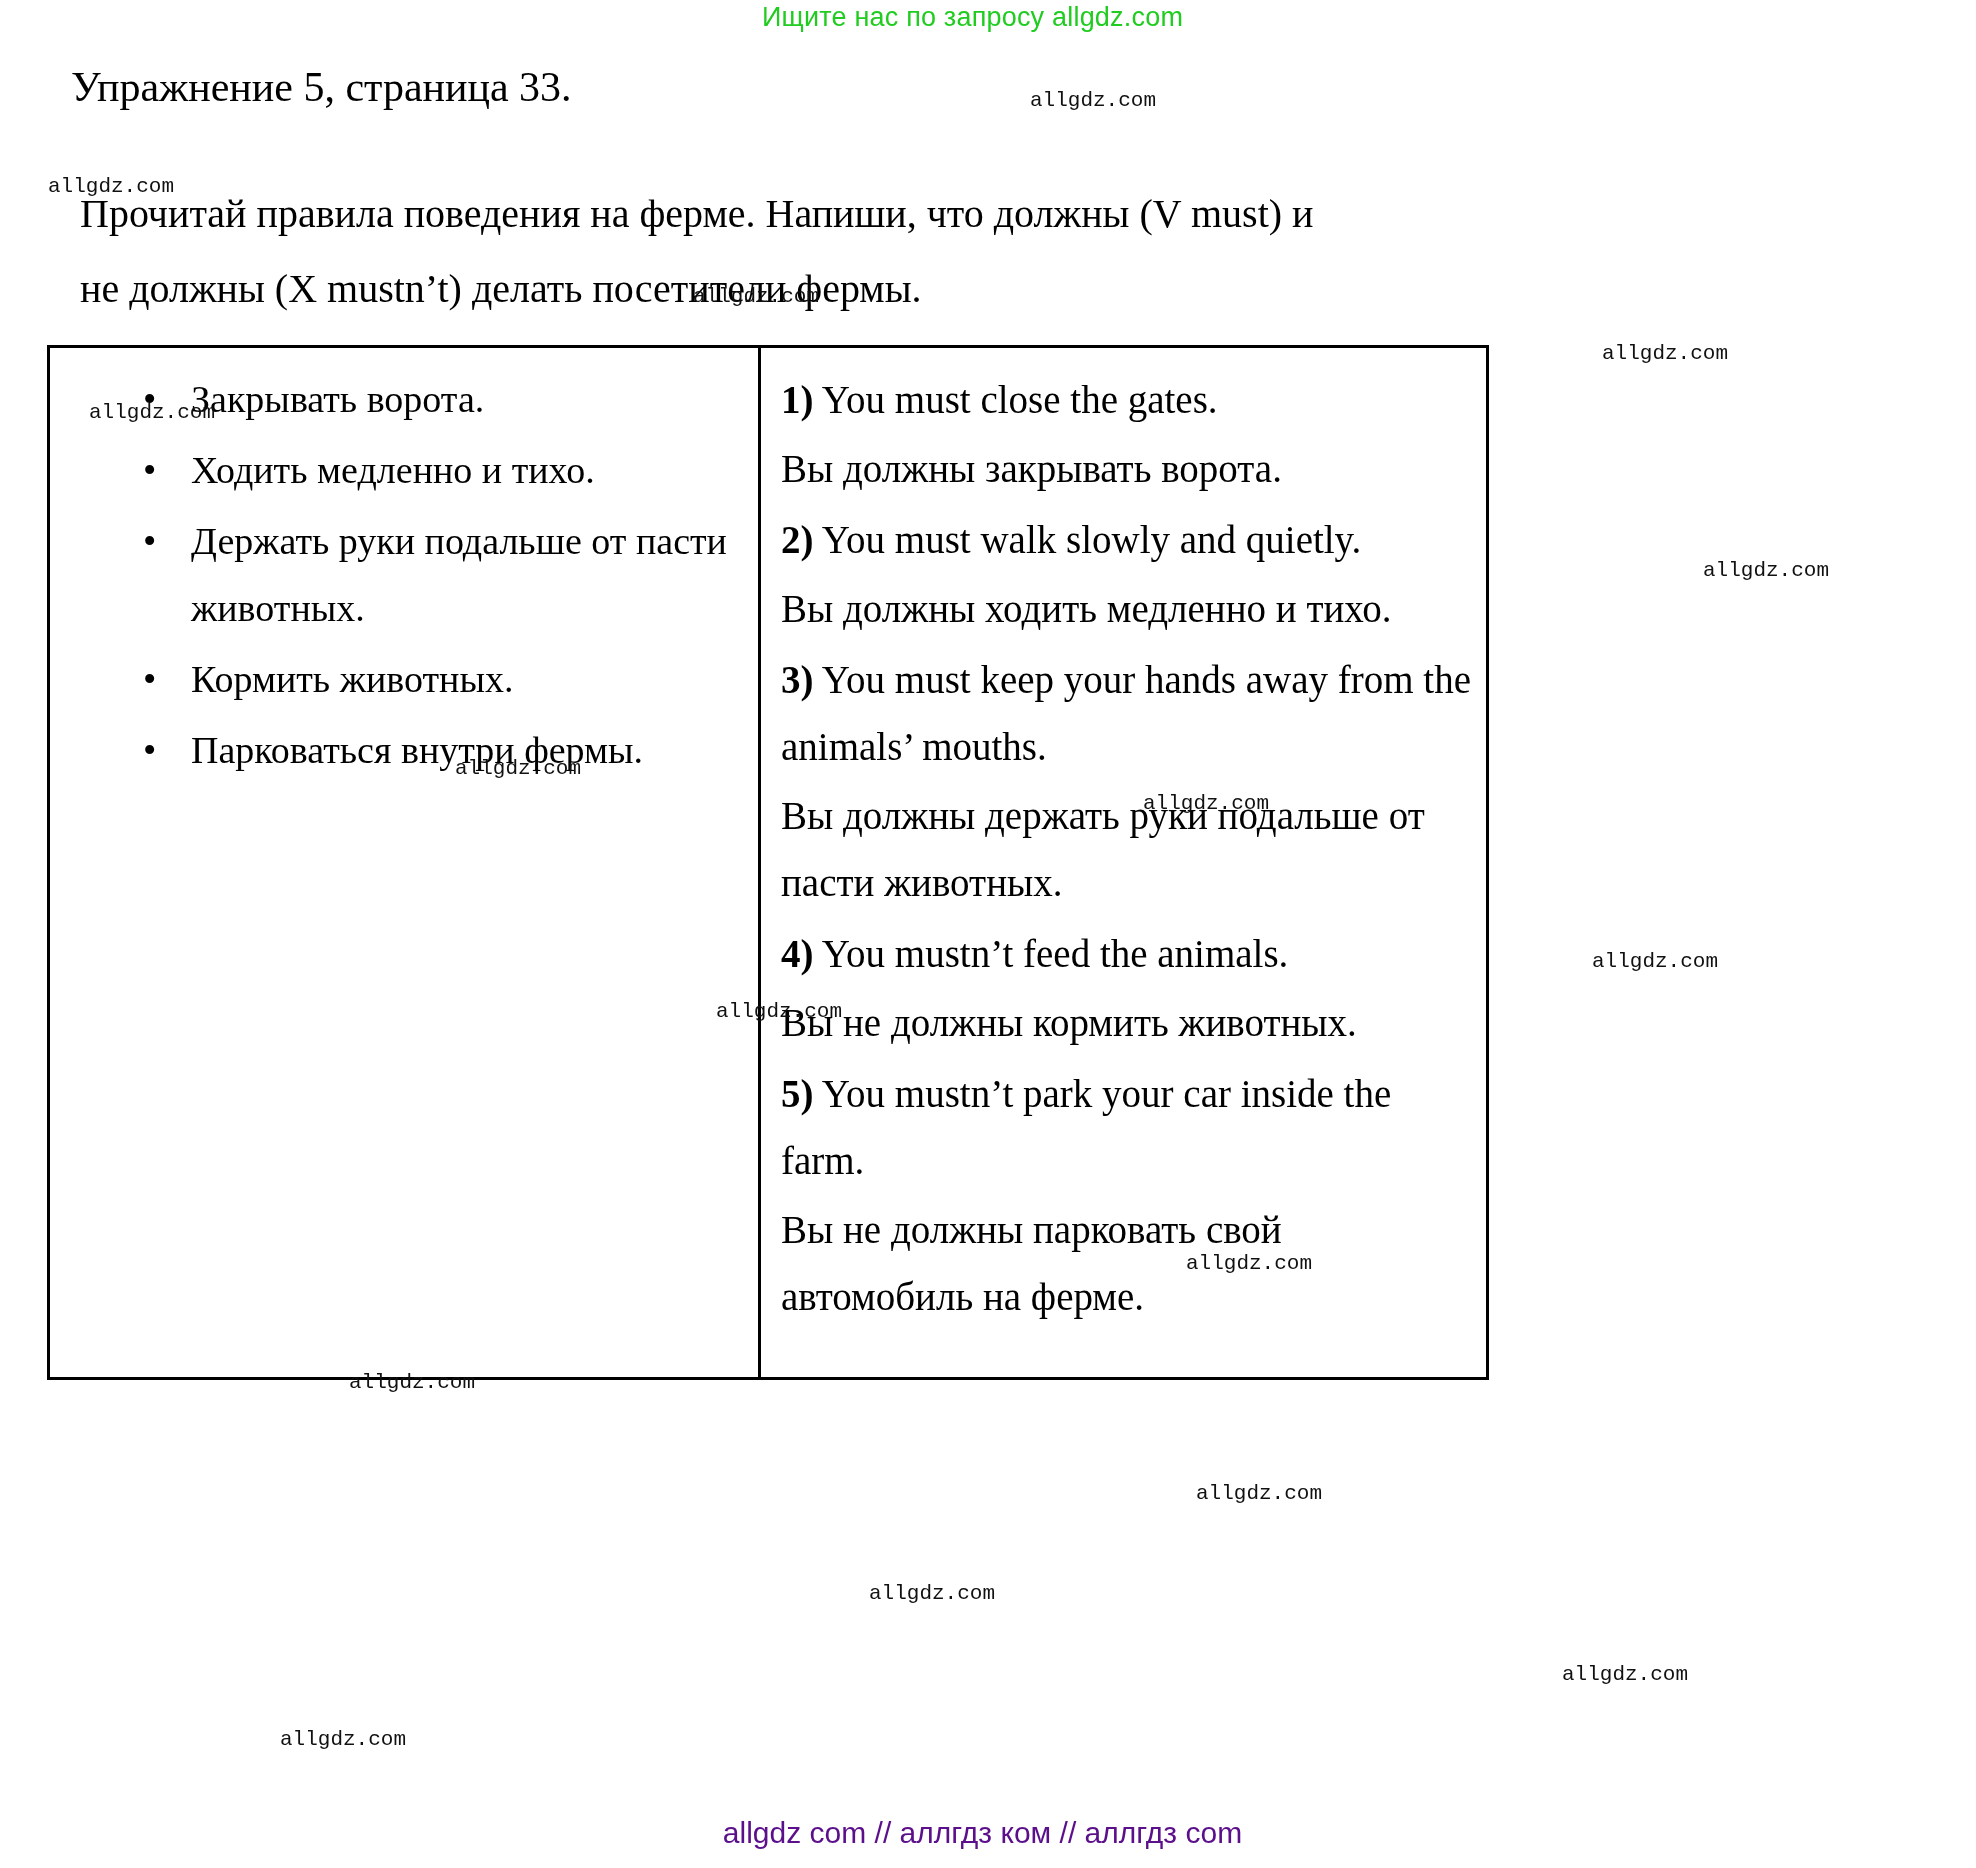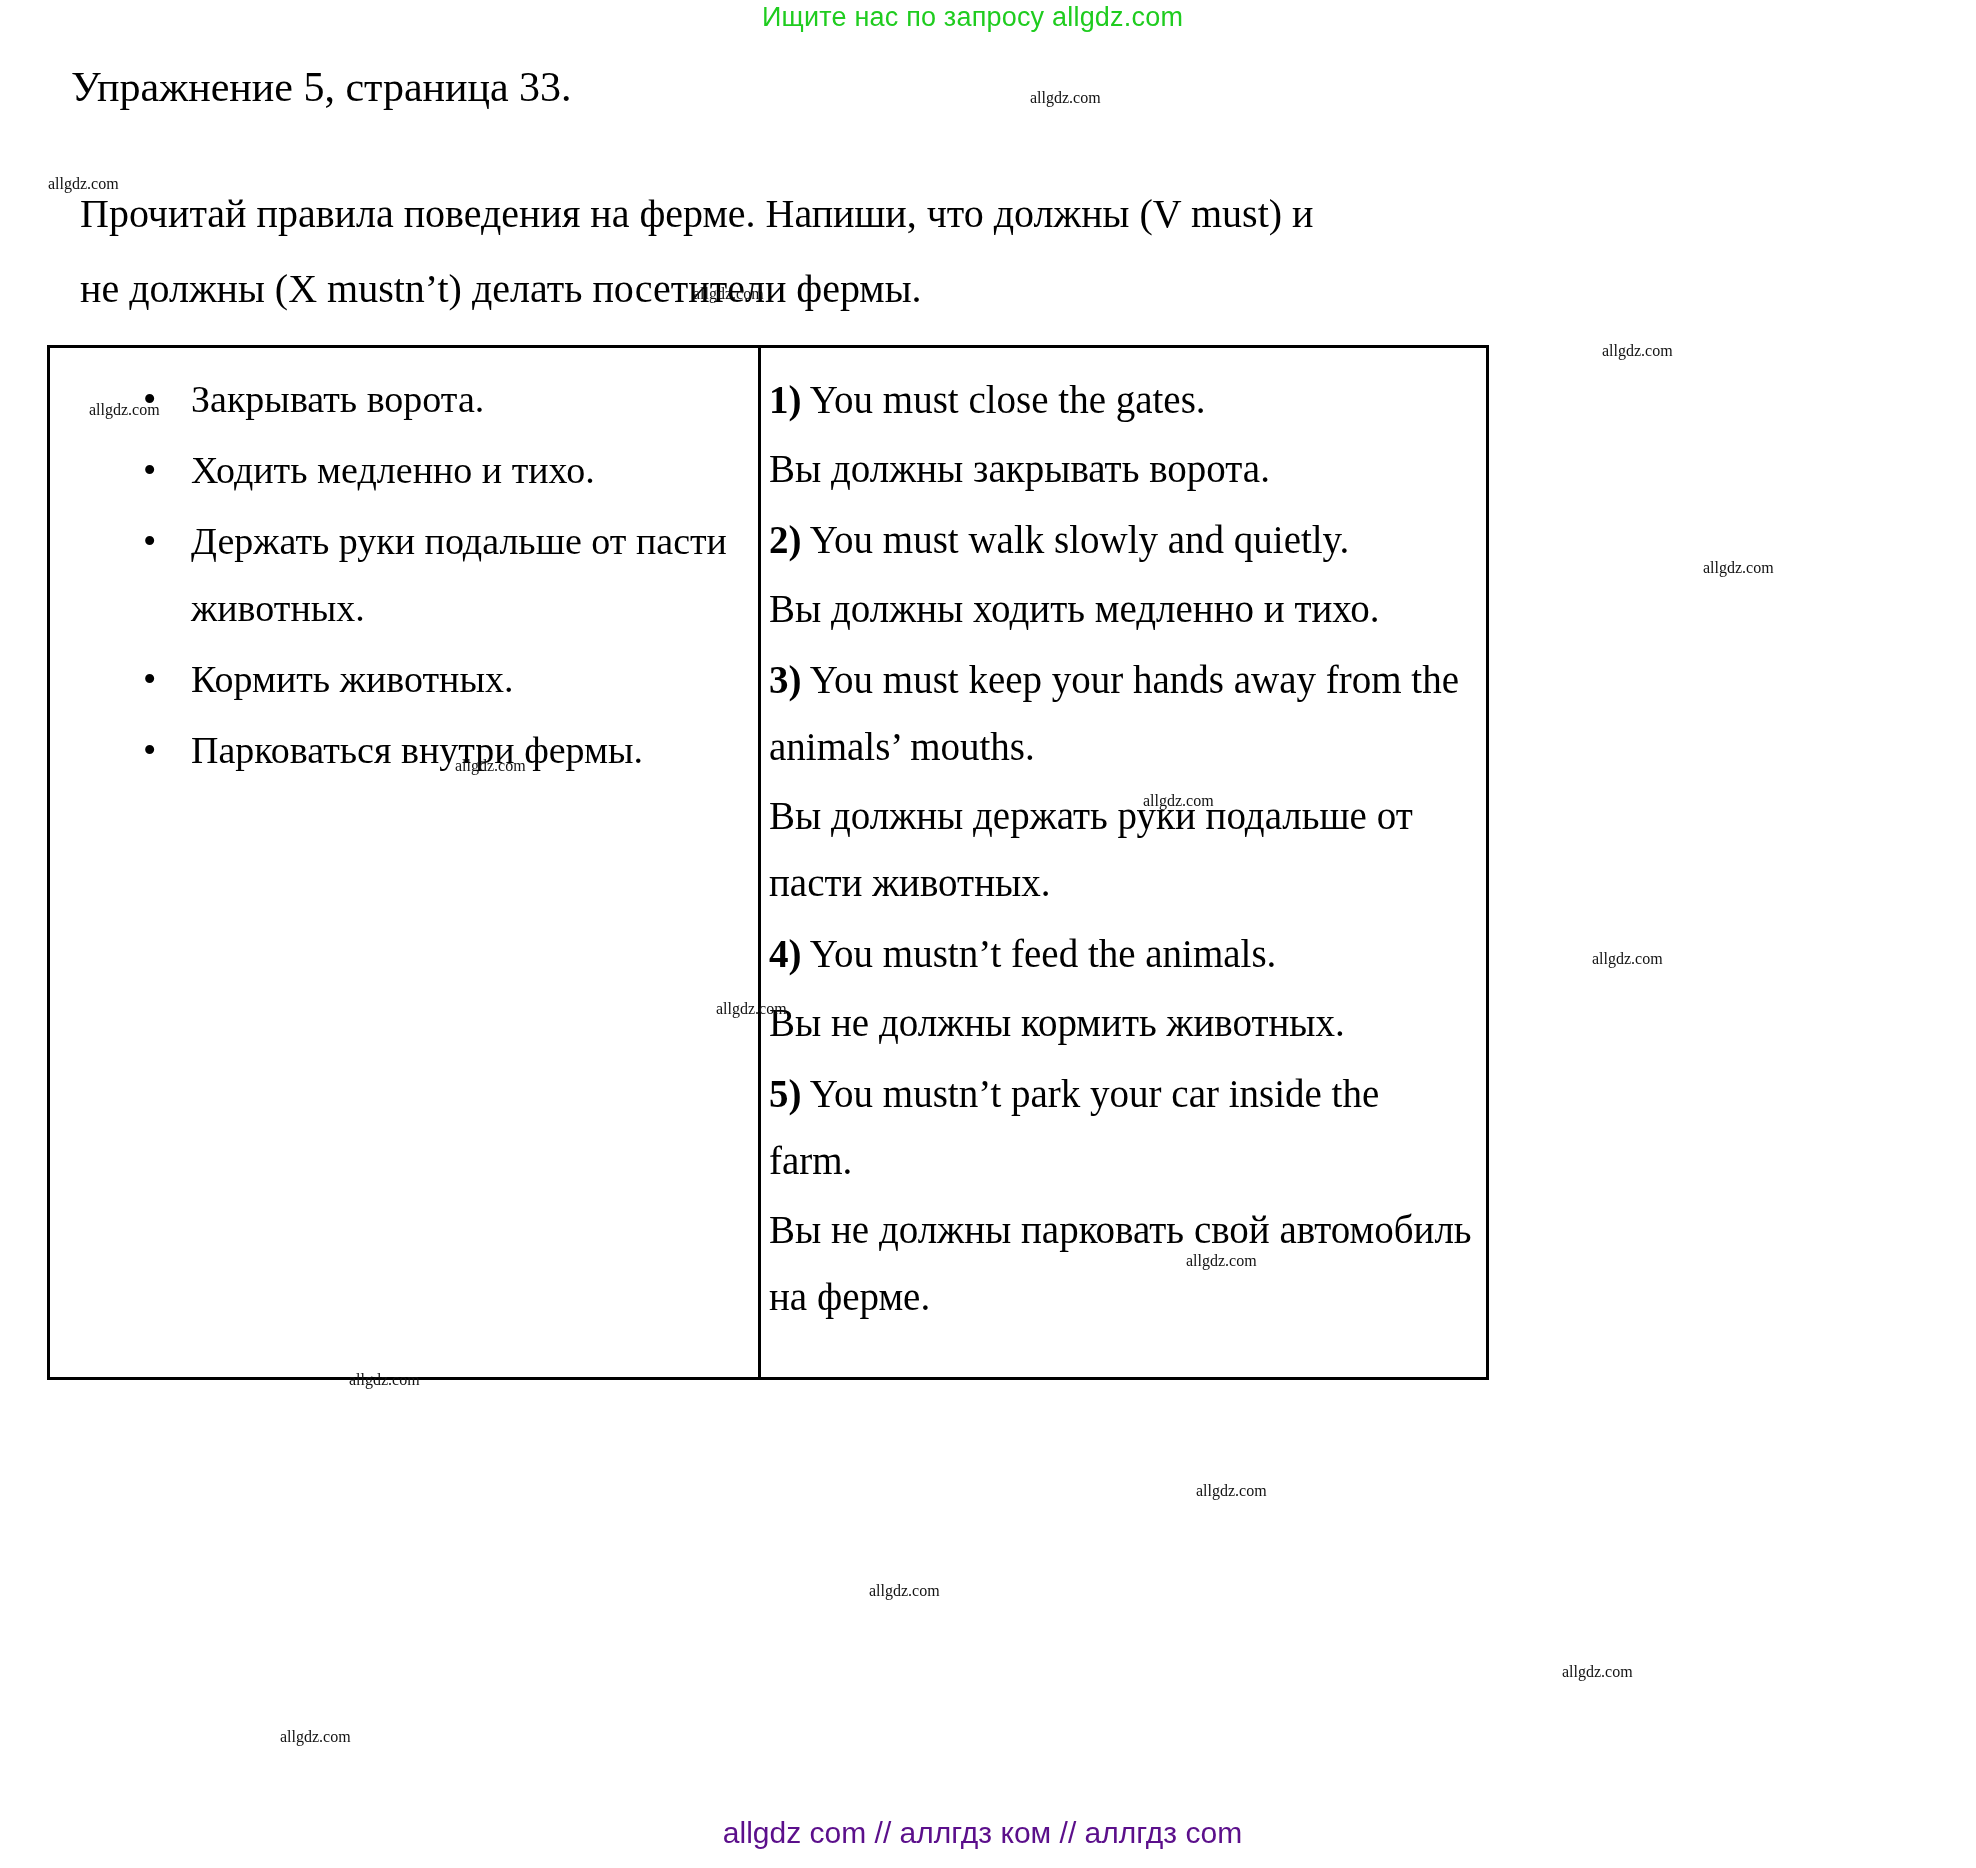--- a/index.html
+++ b/index.html
@@ -68,21 +68,21 @@
     width: 711px;
     box-sizing: border-box;
     border-right: 3px solid #000000;
     position: relative;
     padding: 18px 10px 0 10px;
   }
   .col-right {
     flex: 1;
     box-sizing: border-box;
     position: relative;
-    padding: 18px 14px 0 8px;
+    padding: 18px 14px 0 20px;
   }
 
   
   ul.rules {
     list-style: none;
     margin: 0;
     padding: 0;
   }
   ul.rules li {
     position: relative;
@@ -108,22 +108,22 @@
   .answer .num {
     font-weight: bold;
   }
   .answer.ru {
     margin-bottom: 4px;
   }
 
   
   .wm {
     position: absolute;
-    font-family: Liberation Serif, serif;
-    font-size: 16px;
+    font-family: Liberation Mono, monospace;
+    font-size: 21px;
     color: #111111;
     white-space: nowrap;
     pointer-events: none;
   }
 
   
   .footer {
     position: absolute;
     bottom: 18px;
     left: 0;

